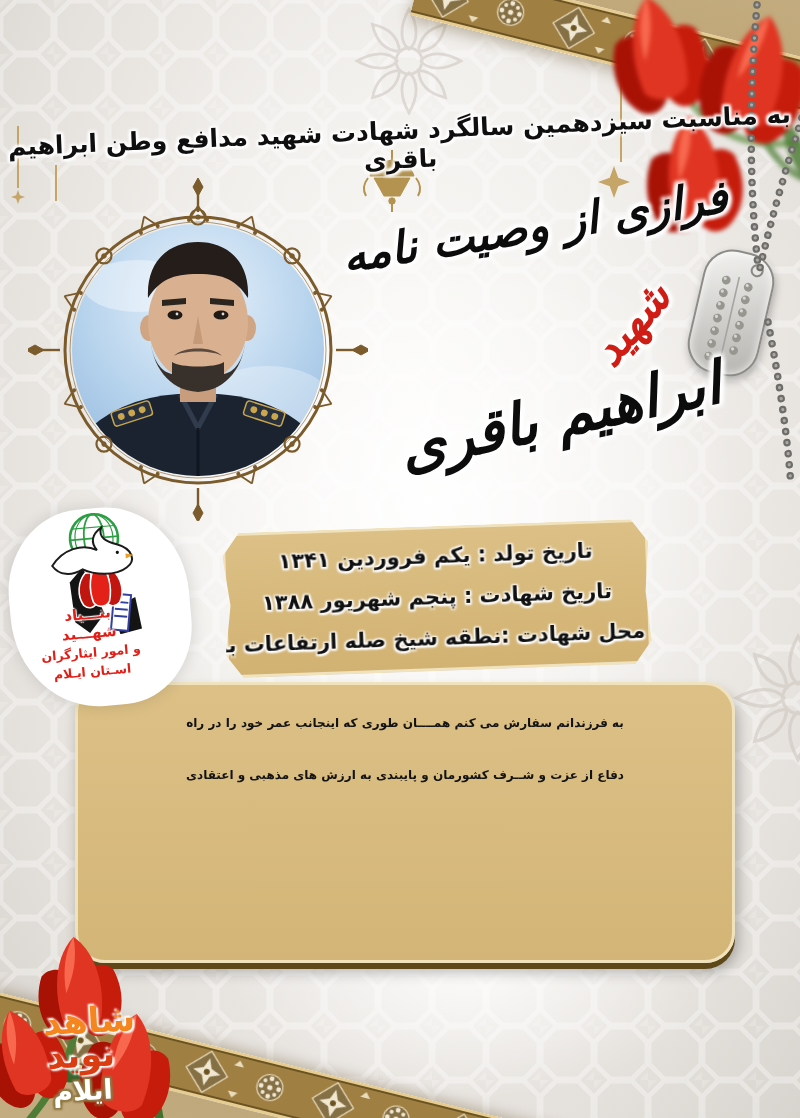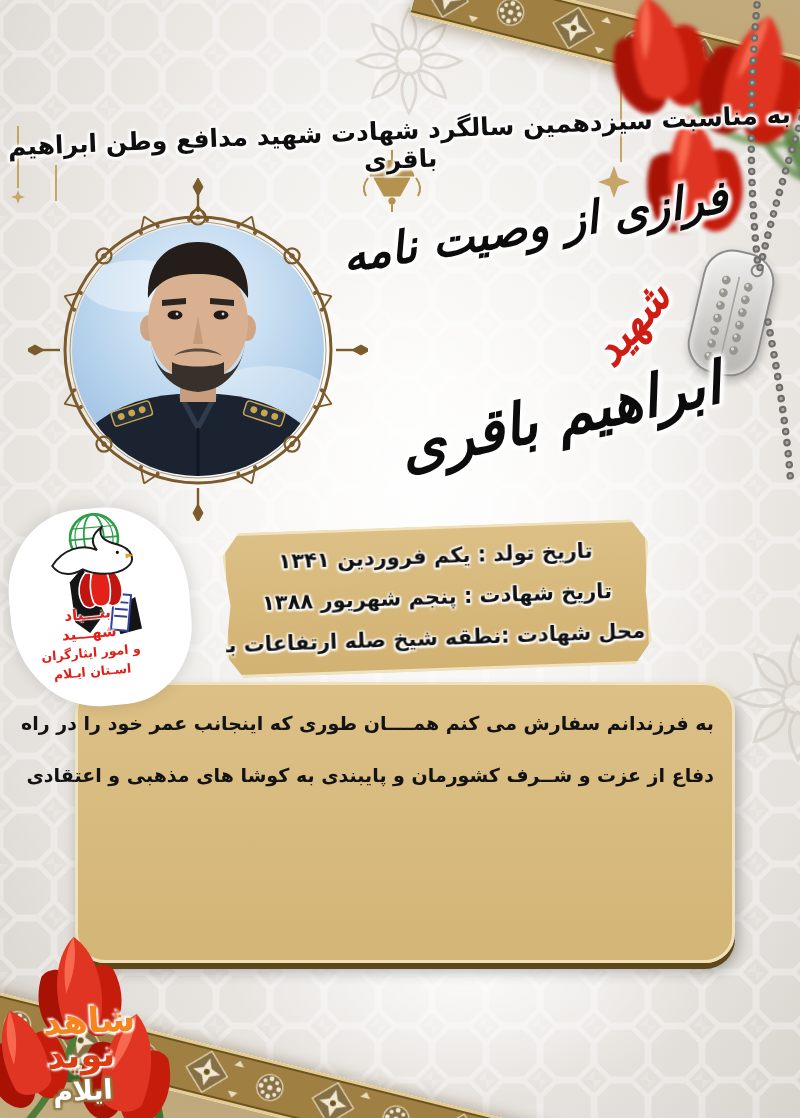--- a/index.html
+++ b/index.html
@@ -54,21 +54,21 @@
     transform:rotate(-2deg);background:linear-gradient(#dcc086,#d2b272);
     clip-path:polygon(4% 0,96% 0,100% 16%,99% 50%,100% 84%,96% 100%,4% 100%,0 84%,1.5% 50%,0 16%);
     filter:drop-shadow(2px 5px 0 rgba(110,80,30,.45));
     box-shadow:inset 0 0 0 3px #efe2bd;}
   .info-line{font-size:21px;font-weight:bold;color:#101010;text-align:center;line-height:41px;white-space:nowrap;
     text-shadow:0 0 3px #fff,1.5px 1.5px 2px #fff,-1.5px -1.5px 2px #fff,1.5px -1.5px 2px #fff,-1.5px 1.5px 2px #fff;}
 
   .will-box{position:absolute;left:75px;top:682px;width:660px;height:281px;z-index:10;box-sizing:border-box;
     background:linear-gradient(#dcc086,#d3b577);border:3px solid #efe2bd;border-radius:30px;
     box-shadow:0 6px 0 #5e4718, 3px 9px 14px rgba(0,0,0,.28);padding:12px 18px 0;}
-  .will-line{font-size:19px;font-weight:bold;color:#131313;text-align:center;line-height:52px;white-space:nowrap;}
+  .will-line{font-size:12px;font-weight:bold;color:#131313;text-align:center;line-height:52px;white-space:nowrap;}
 
   .org-logo{position:absolute;left:10px;top:508px;width:180px;height:198px;z-index:11;
     transform:rotate(-5deg);background:#fff;border-radius:42% 46% 40% 48%;
     box-shadow:0 0 16px rgba(0,0,0,.13);}
   .org-lines{position:absolute;left:0;right:26px;top:96px;text-align:center;}
   .org-line{font-weight:bold;color:#e02018;line-height:19px;font-size:15px;
     text-shadow:0 0 2px #fff,1px 1px 1px #fff,-1px -1px 1px #fff;}
   .org-line.small{font-size:12.5px;}
 
   .tulips-bottom{position:absolute;left:-18px;top:918px;width:230px;height:210px;z-index:12;}
@@ -372,21 +372,21 @@
   </div>
 
   <div class="info-plaque fa">
     <div class="info-line">تاریخ تولد : یکم فروردین ۱۳۴۱</div>
     <div class="info-line">تاریخ شهادت : پنجم شهریور ۱۳۸۸</div>
     <div class="info-line">محل شهادت :نطقه شیخ صله ارتفاعات بمو</div>
   </div>
 
   <div class="will-box fa">
     <div class="will-line">به فرزندانم سفارش می کنم همــــان طوری که اینجانب عمر خود را در راه</div>
-    <div class="will-line">دفاع از عزت و شــرف کشورمان و پایبندی به کوشا های مذهبی و اعتقادی</div>
+    <div class="will-line">دفاع از عزت و شــرف کشورمان و پایبندی به ارزش های مذهبی و اعتقادی</div>
   </div>
 
   <div class="tulips-bottom">
     <svg width="230" height="210" viewBox="0 0 230 210">
       <path d="M96 70 C100 120 80 165 42 208" stroke="#4f7c37" stroke-width="7" fill="none"></path>
       <path d="M40 135 C70 130 92 140 104 162 C80 170 54 158 40 135Z" fill="#39642a"></path>
       <path d="M146 140 C130 160 122 182 122 208" stroke="#46702f" stroke-width="7" fill="none"></path>
       <path d="M150 150 C170 162 180 180 182 204 C160 196 150 176 150 150Z" fill="#42702e"></path>
       <use href="#tulip" x="48" y="12" width="98" height="118" transform="rotate(-6 97 71)"></use>
       <use href="#tulip" x="-4" y="84" width="94" height="112" transform="rotate(-18 43 140)"></use>

